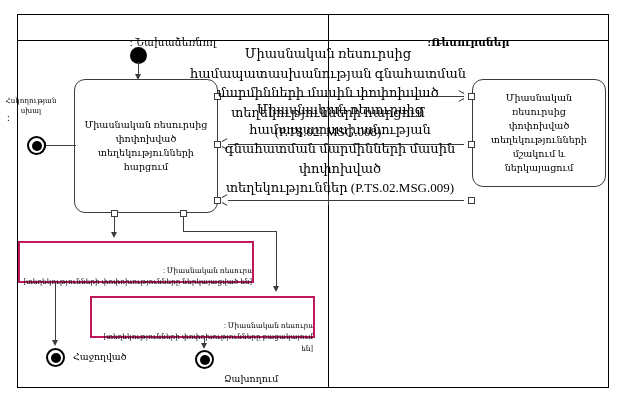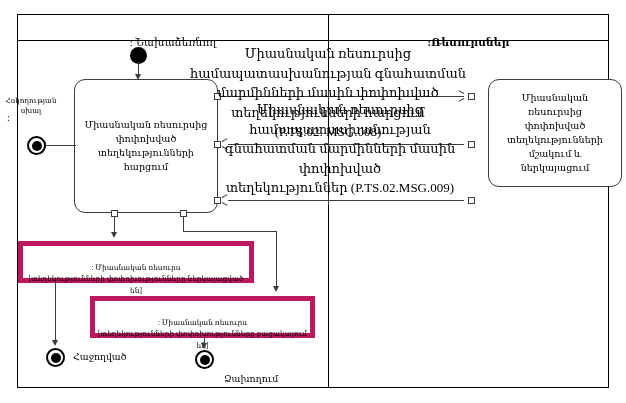--- a/index.html
+++ b/index.html
@@ -68,21 +68,21 @@
     justify-content: center;
     text-align: center;
     font-size: 9.6px;
     line-height: 1.45;
     padding: 4px 8px;
   }
   #act-initiator {
     left: 74px; top: 79px; width: 144px; height: 134px;
   }
   #act-responder {
-    left: 472px; top: 79px; width: 134px; height: 108px; margin-left: 16px;
+    left: 472px; top: 79px; width: 134px; height: 108px;
   }
 
   
   .port {
     position: absolute;
     width: 7px; height: 7px;
     border: 1px solid #3c3c3c;
     background: #fff;
     box-sizing: border-box;
   }
@@ -165,27 +165,27 @@
   .node-label {
     position: absolute;
     font-size: 9.4px;
     white-space: nowrap;
     line-height: 1;
   }
 
   
   .note-box {
     position: absolute;
-    border: 5px solid #be185d;
-    background: #fff;
-    box-sizing: border-box;
-    text-align: center;
+    border: 2px solid #be185d;
+    background: #fff;
+    box-sizing: border-box;
+    text-align: right;
     font-size: 7.4px;
     line-height: 1.55;
-    padding-top: 16px;
+    padding-top: 22px;
     white-space: pre-line;
   }
   #note-1 { left: 18px; top: 241px; width: 236px; height: 42px; }
   #note-2 { left: 90px; top: 296px; width: 225px; height: 42px; }
 
   .small-label {
     position: absolute;
     text-align: center;
     font-size: 7.2px;
     line-height: 1.4;

